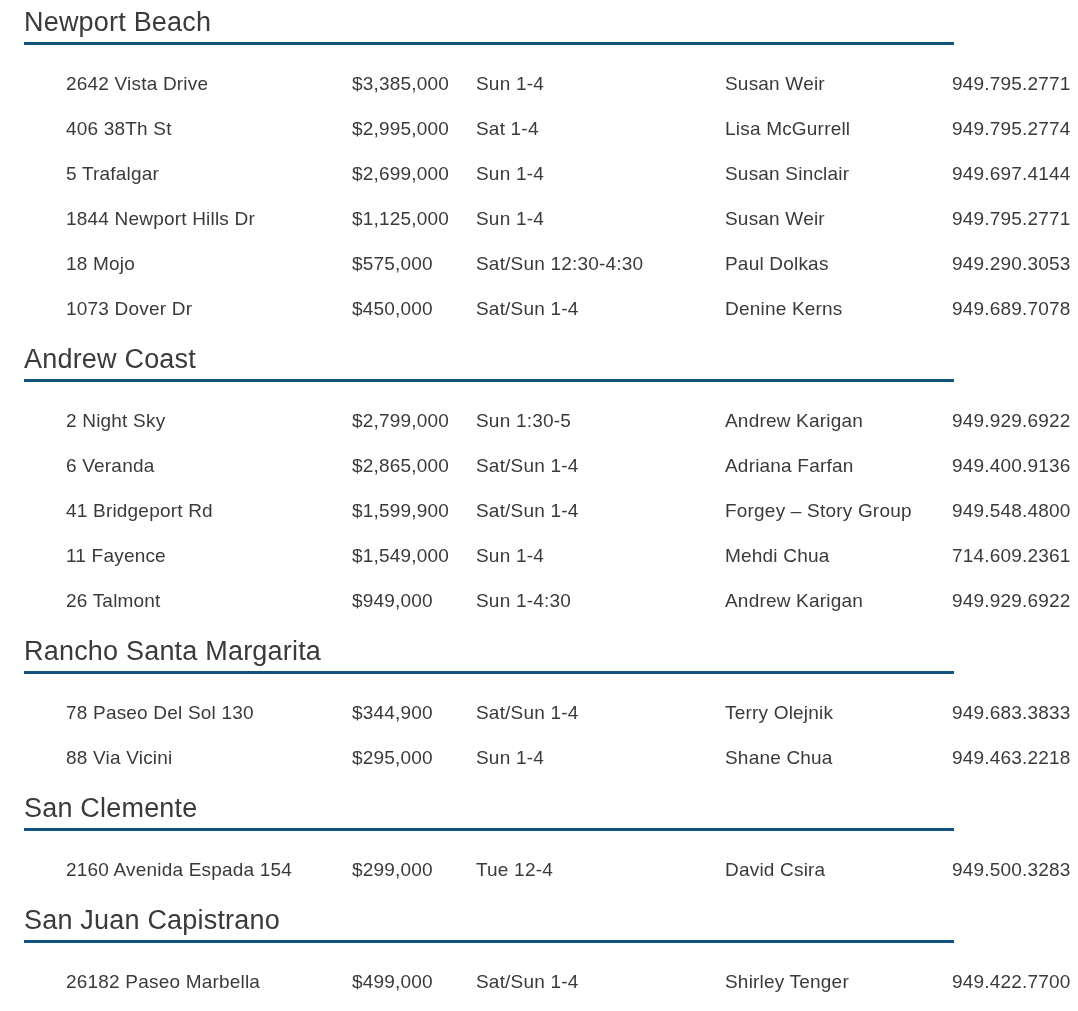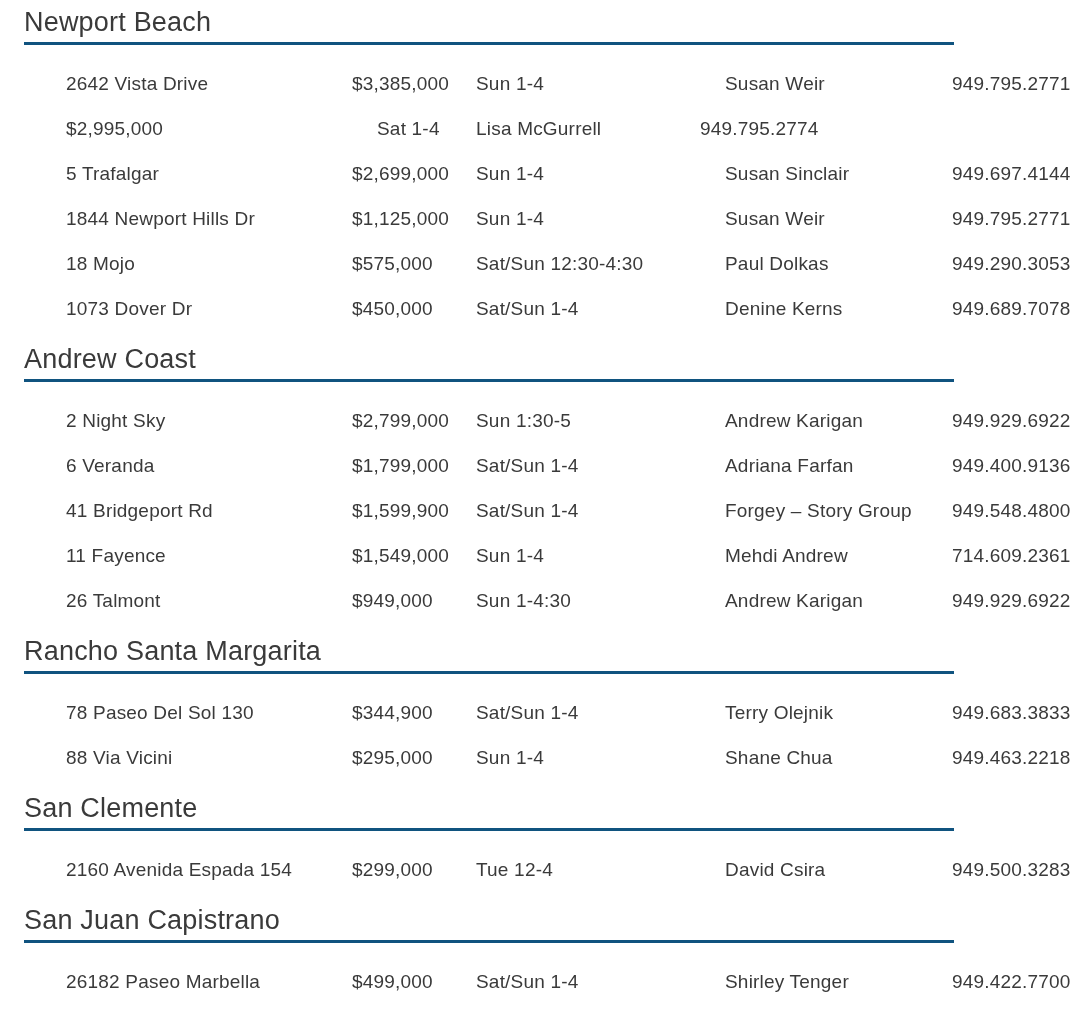--- a/index.html
+++ b/index.html
@@ -62,20 +62,21 @@
     <div class="listings">
   <div class="listing-row">
     <span class="cell address">2642 Vista Drive</span>
     <span class="cell price">$3,385,000</span>
     <span class="cell time">Sun 1-4</span>
     <span class="cell agent">Susan Weir</span>
     <span class="cell phone">949.795.2771</span>
   </div>
 
   <div class="listing-row">
+    <span class="cell address">406 38Th St</span>
     <span class="cell price">$2,995,000</span>
     <span class="cell time">Sat 1-4</span>
     <span class="cell agent">Lisa McGurrell</span>
     <span class="cell phone">949.795.2774</span>
   </div>
 
   <div class="listing-row">
     <span class="cell address">5 Trafalgar</span>
     <span class="cell price">$2,699,000</span>
     <span class="cell time">Sun 1-4</span>
@@ -115,39 +116,39 @@
   <div class="listing-row">
     <span class="cell address">2 Night Sky</span>
     <span class="cell price">$2,799,000</span>
     <span class="cell time">Sun 1:30-5</span>
     <span class="cell agent">Andrew Karigan</span>
     <span class="cell phone">949.929.6922</span>
   </div>
 
   <div class="listing-row">
     <span class="cell address">6 Veranda</span>
-    <span class="cell price">$1,799,000</span>
+    <span class="cell price">$2,865,000</span>
     <span class="cell time">Sat/Sun 1-4</span>
     <span class="cell agent">Adriana Farfan</span>
     <span class="cell phone">949.400.9136</span>
   </div>
 
   <div class="listing-row">
     <span class="cell address">41 Bridgeport Rd</span>
     <span class="cell price">$1,599,900</span>
     <span class="cell time">Sat/Sun 1-4</span>
     <span class="cell agent">Forgey – Story Group</span>
     <span class="cell phone">949.548.4800</span>
   </div>
 
   <div class="listing-row">
     <span class="cell address">11 Fayence</span>
     <span class="cell price">$1,549,000</span>
     <span class="cell time">Sun 1-4</span>
-    <span class="cell agent">Mehdi Andrew</span>
+    <span class="cell agent">Mehdi Chua</span>
     <span class="cell phone">714.609.2361</span>
   </div>
 
   <div class="listing-row">
     <span class="cell address">26 Talmont</span>
     <span class="cell price">$949,000</span>
     <span class="cell time">Sun 1-4:30</span>
     <span class="cell agent">Andrew Karigan</span>
     <span class="cell phone">949.929.6922</span>
   </div>

